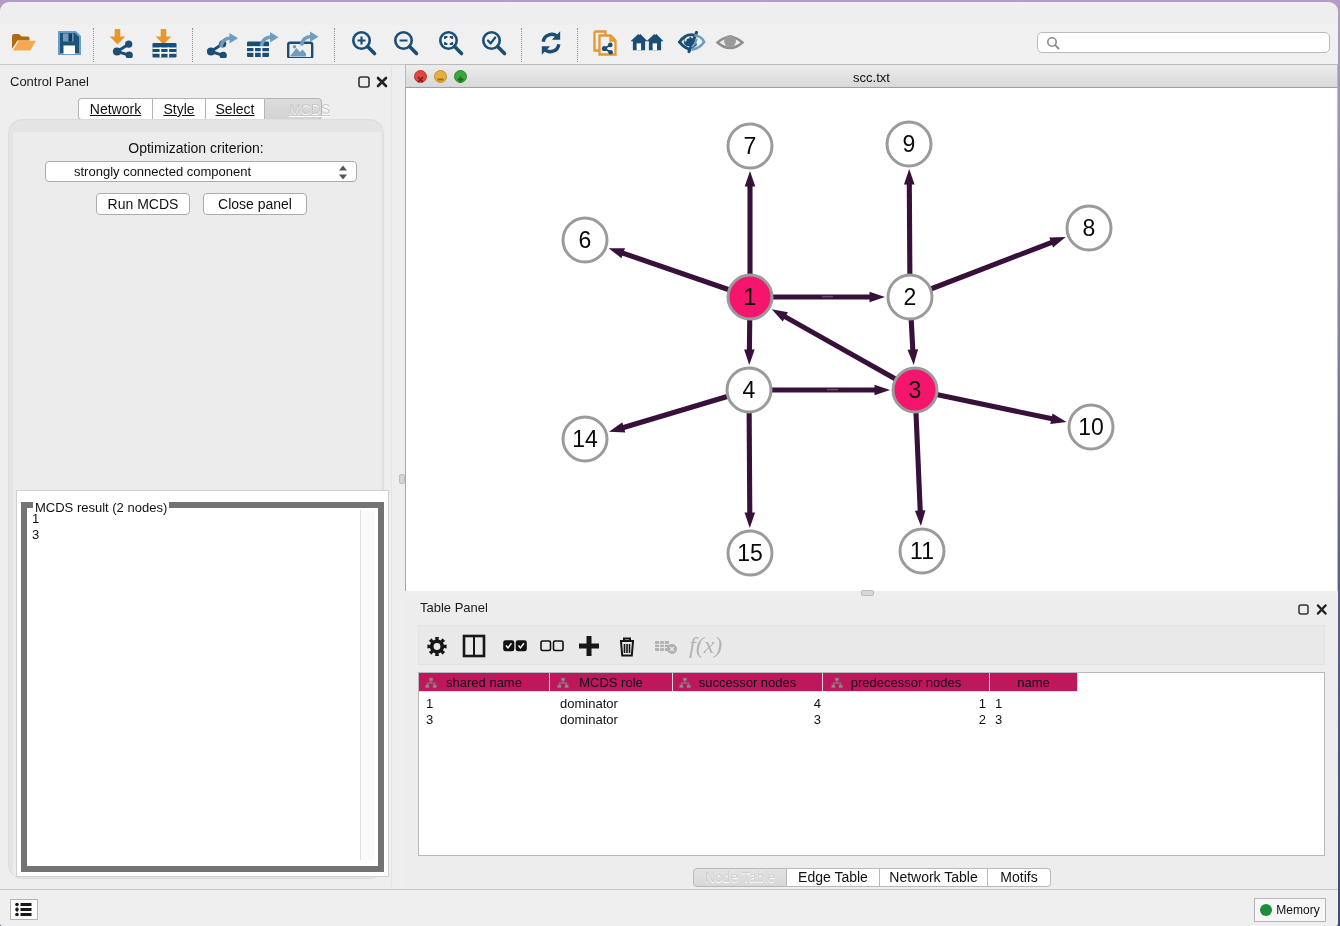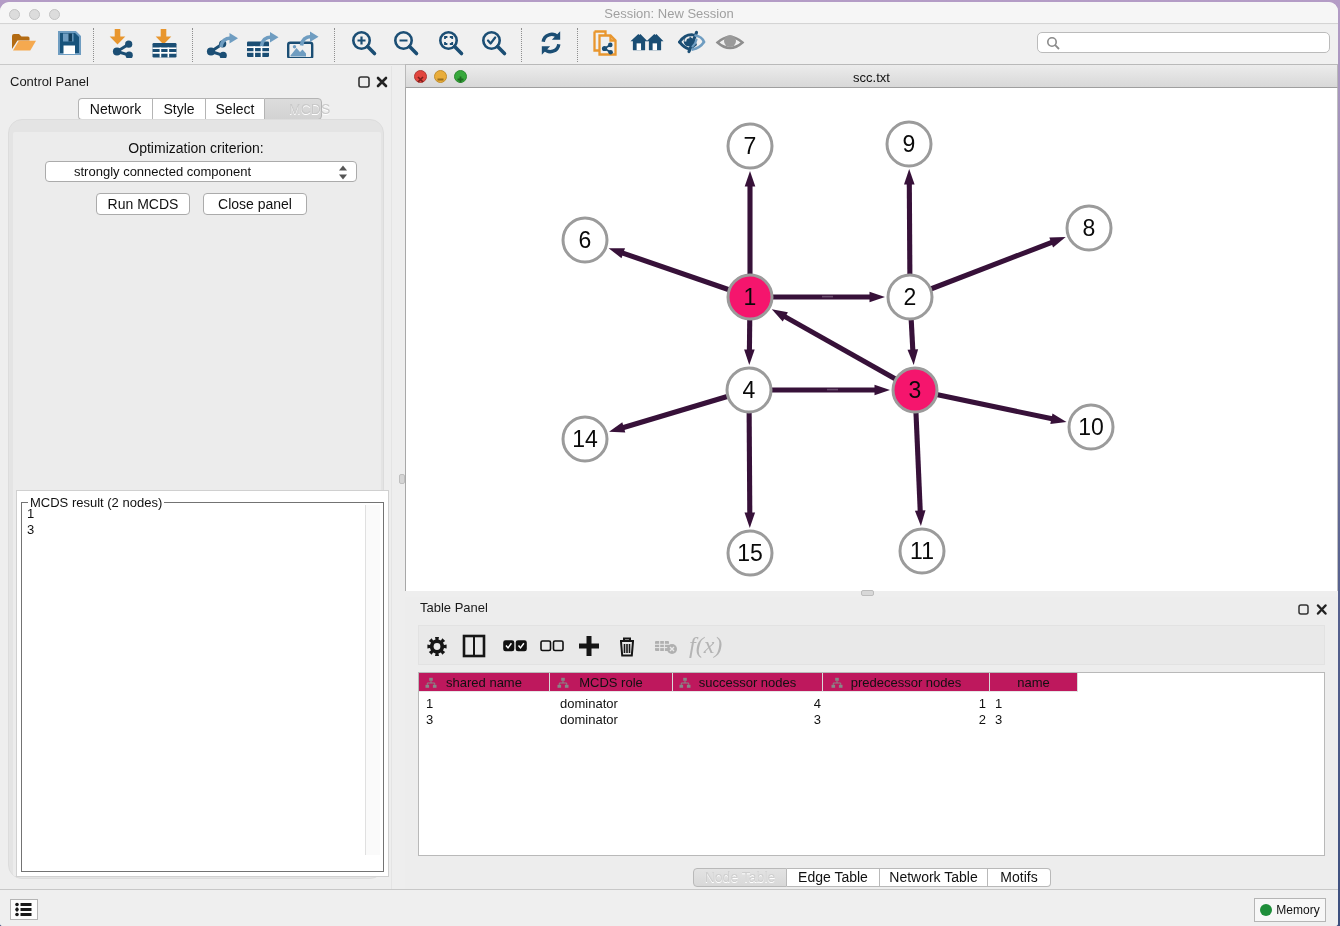--- a/index.html
+++ b/index.html
@@ -14,31 +14,31 @@
 #toolbar { position:absolute; left:0; top:23px; width:1338px; height:40px; background:#f0f0f0; border-bottom:1px solid #c9c9c9; }
 .sep { position:absolute; top:3px; height:34px; width:0; border-left:1px dotted #8f8f8f; }
 .ticon { position:absolute; top:3px; }
 #searchbox { position:absolute; left:1037px; top:7px; width:293px; height:21px; background:#ffffff; border:1px solid #bbbbbb; border-radius:5px; }
 #searchbox svg { position:absolute; left:8px; top:3px; }
 
 #cpanel { position:absolute; left:0; top:64px; width:392px; height:825px; background:#eeeeee; border-right:1px solid #e4e4e4; }
 #cptitle { position:absolute; left:10px; top:8px; font-size:13px; color:#1a1a1a; }
 #cpbtns { position:absolute; right:3px; top:9px; }
 .tabrow { position:absolute; top:32px; left:78px; height:22px; display:flex; }
-.tab { height:22px; border:1px solid #b4b4b4; border-right:none; background:#fff; font-size:14px; color:#111; text-align:center; line-height:21px; }
+.tab { height:22px; border:1px solid #b4b4b4; border-right:none; background:#fff; font-size:14px; color:#111; text-align:center; line-height:21px;text-decoration:underline; }
 .tab.first { border-radius:4px 0 0 4px; }
 .tab.last { border-radius:0 4px 4px 0; border-right:1px solid #b4b4b4; }
 .tab.sel { background:linear-gradient(#dcdcdc,#d2d2d2); color:#c9c9c9; text-shadow:0 1px 0 #fff;padding-left:24px; }
 #cpouter { position:absolute; left:8px; top:53px; width:376px; height:760px; background:#e4e4e4; border-radius:14px; border:1px solid #dcdcdc; }
 #cpinner { position:absolute; left:4px; top:12px; width:368px; height:744px; background:#ececec; border-radius:2px; }
 #optlabel { position:absolute; top:20px; left:0; width:100%; text-align:center; font-size:14px; color:#111; }
 #dropdown { position:absolute; left:36px; top:41px; width:312px; height:21px; background:#fff; border:1px solid #ababab; border-radius:4px; font-size:13px; color:#111; line-height:19px; padding-left:28px; }
 .btn { position:absolute; height:22px; background:#fff; border:1px solid #ababab; border-radius:4px; font-size:14px; color:#111; text-align:center; line-height:20px; }
 #mcdsbox { position:absolute; left:7px; top:370px; width:373px; height:387px; background:#fff; border:1px solid #d0d0d0; }
-#fieldset { position:absolute; left:4px; top:11px; width:363px; height:370px; border:1px solid #737373; }
+#fieldset { position:absolute; left:4px; top:11px; width:363px; height:370px; border:6px solid #737373; }
 #legend { position:absolute; left:6px; top:-8px; background:#fff; font-size:13px; color:#111; padding:0 2px; }
 #mcdstext { position:absolute; left:2px; top:3px; font-size:13px; color:#111; line-height:16px; padding-left:3px; }
 #mcdsscroll { position:absolute; right:3px; top:2px; width:15px; height:350px; background:#fafafa; border-left:1px solid #e0e0e0; }
 
 #netwin { position:absolute; left:405px; top:62px; width:933px; height:527px; }
 #nettitle { position:absolute; left:0; top:0; width:933px; height:24px; background:linear-gradient(#ececec,#d8d8d8); border:1px solid #b9b9b9; border-bottom:1px solid #9f9f9f; }
 .tlb { position:absolute; top:5px; width:13px; height:13px; border-radius:50%; }
 #nettext { position:absolute; top:5px; left:0; width:100%; text-align:center; font-size:13px; color:#111; }
 #netcanvas { position:absolute; left:0; top:24px; width:933px; height:503px; background:#ffffff; border-left:1px solid #a8a8a8; border-right:1px solid #c0c0c0; }
 
@@ -65,26 +65,20 @@
     <defs>
       <g id="sitemap">
         <rect x="4.2" y="0.8" width="3.6" height="3" fill="#888"></rect>
         <rect x="0.5" y="7.8" width="3.6" height="3" fill="#888"></rect>
         <rect x="7.9" y="7.8" width="3.6" height="3" fill="#888"></rect>
         <path d="M6,3.8 V6 M2.3,7.8 V6 H9.7 V7.8" fill="none" stroke="#888" stroke-width="1"></path>
       </g>
     </defs>
   </svg>
 <div id="window">
-  <div id="titlebar">
-    <div class="tl" style="left:9px"></div>
-    <div class="tl" style="left:29px"></div>
-    <div class="tl" style="left:49px"></div>
-    <div id="titletext">Session: New Session</div>
-  </div>
   <div id="toolbar">
       <svg class="ticon" style="left:9px;top:3px" width="30" height="30" viewBox="0 0 30 30">
         <path d="M3,21 V8 Q3,6 5,6 H10 L12.5,8.5 H19 Q20.5,8.5 20.5,10 V12.5 H8.5 L3,21 Z" fill="#b36b13"></path>
         <path d="M4,22.5 L9.8,12.8 H27 L21.3,22.5 Z" fill="#f5a94f"></path>
       </svg>
       <svg class="ticon" style="left:54px;top:3px" width="30" height="30" viewBox="0 0 30 30">
         <path d="M5,4 H21.5 L26,8.5 V26 H5 Z" fill="#19547c" stroke="#6f9dc1" stroke-width="2"></path>
         <rect x="9" y="5.5" width="10.5" height="8" fill="#6f9dc1"></rect>
         <rect x="14.5" y="5.5" width="3.6" height="8" fill="#123e5c"></rect>
         <rect x="9.5" y="17.5" width="11.5" height="8.5" fill="#fff"></rect>

